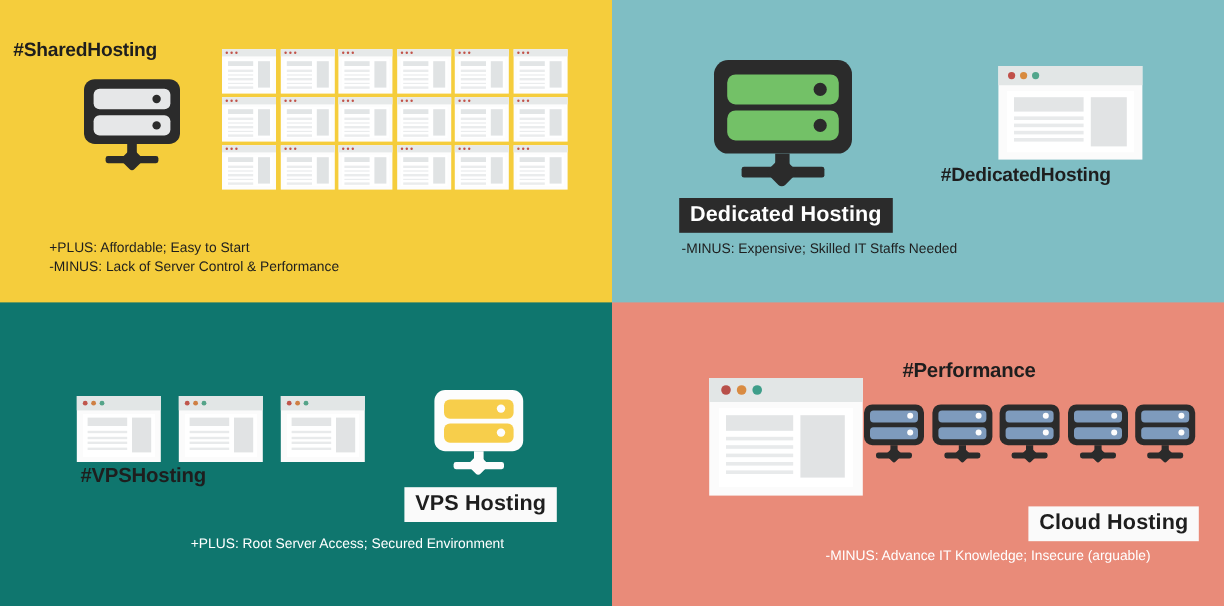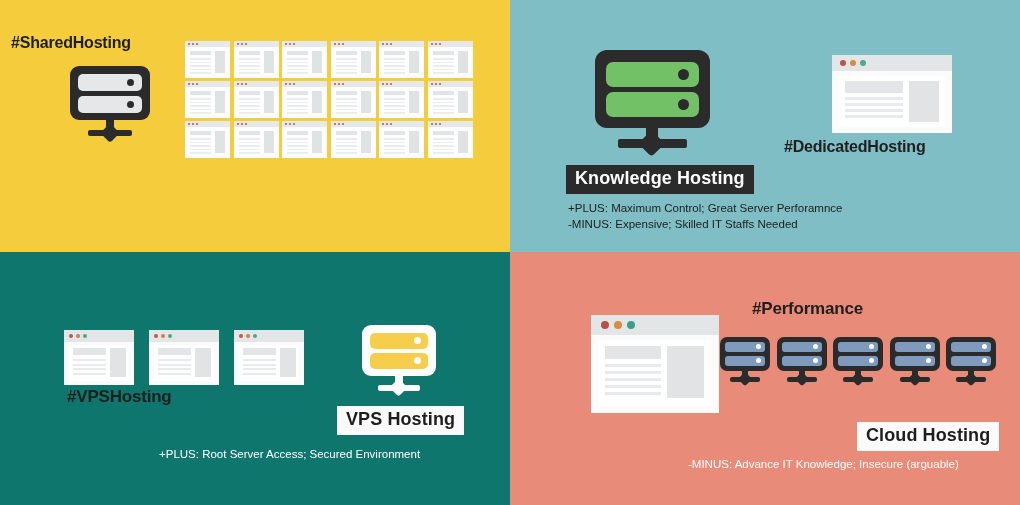--- a/index.html
+++ b/index.html
@@ -147,20 +147,22 @@
       <div class="led" style="left:57px; top:13px; width:7px; height:7px; background:#2B2B2B;"></div>
       <div class="bar" style="left:8px; top:30px; width:64px; height:17px; background:#E6E7E8;"></div>
       <div class="led" style="left:57px; top:35px; width:7px; height:7px; background:#2B2B2B;"></div>
       <div class="neck" style="left:36px; top:54px; width:8px; height:11px; background:#2B2B2B;"></div>
       <div class="foot" style="left:18px; top:64px; width:44px; height:6px; background:#2B2B2B;"></div>
       <div class="knot" style="left:33px; top:60px; width:14px; height:14px; background:#2B2B2B; border-radius:3px;"></div>
     </div>
 
 
     <div class="pm dark" style="left:41px; top:200px;">
+      <span class="line">+PLUS:  Affordable; Easy to Start</span>
+      <span class="line">-MINUS: Lack of Server Control &amp; Performance</span>
     </div>
 
     <div id="shared-grid">
         <div class="tile" style="left: 185px; top: 41px; width: 45px; height: 37px;">
           <div class="tb"></div>
           <div class="td" style="left:3px; background:#C25148;"></div>
           <div class="td" style="left:7px; background:#C25148;"></div>
           <div class="td" style="left:11px; background:#C25148;"></div>
           <div class="tbody">
             <div class="thead"></div>
@@ -452,24 +454,23 @@
       <div class="head-block" style="left:13px; top:26px; width:58px; height:12px;"></div>
       <div class="txt-line" style="left:13px; top:42px; width:58px; height:3px;"></div>
       <div class="txt-line" style="left:13px; top:48px; width:58px; height:3px;"></div>
       <div class="txt-line" style="left:13px; top:54px; width:58px; height:3px;"></div>
       <div class="txt-line" style="left:13px; top:60px; width:58px; height:3px;"></div>
       <div class="side-block" style="left:77px; top:26px; width:30px; height:41px;"></div>
     </div>
 
     <div class="hashtag dark" style="left:274px; top:138px;">#DedicatedHosting</div>
 
-    <div class="badge on-dark" style="left:56px; top:165px;">Knowledge Hosting</div>
+    <div class="badge on-dark" style="left:56px; top:165px;">Dedicated Hosting</div>
 
     <div class="pm dark" style="left:58px; top:201px;">
-      <span class="line">+PLUS:  Maximum Control; Great Server Perforamnce</span>
       <span class="line">-MINUS: Expensive; Skilled IT Staffs Needed</span>
     </div>
   </div>
 
   <div class="quadrant" id="q-vps">
 
     <div id="vps-windows">
         <div class="win" style="left: 64px; top: 78px; width: 70px; height: 55px;">
           <div class="titlebar" style="height:12px;"></div>
           <div class="dot" style="left:5px; top:4px; width:4px; height:4px; background:#C0564C;"></div>

